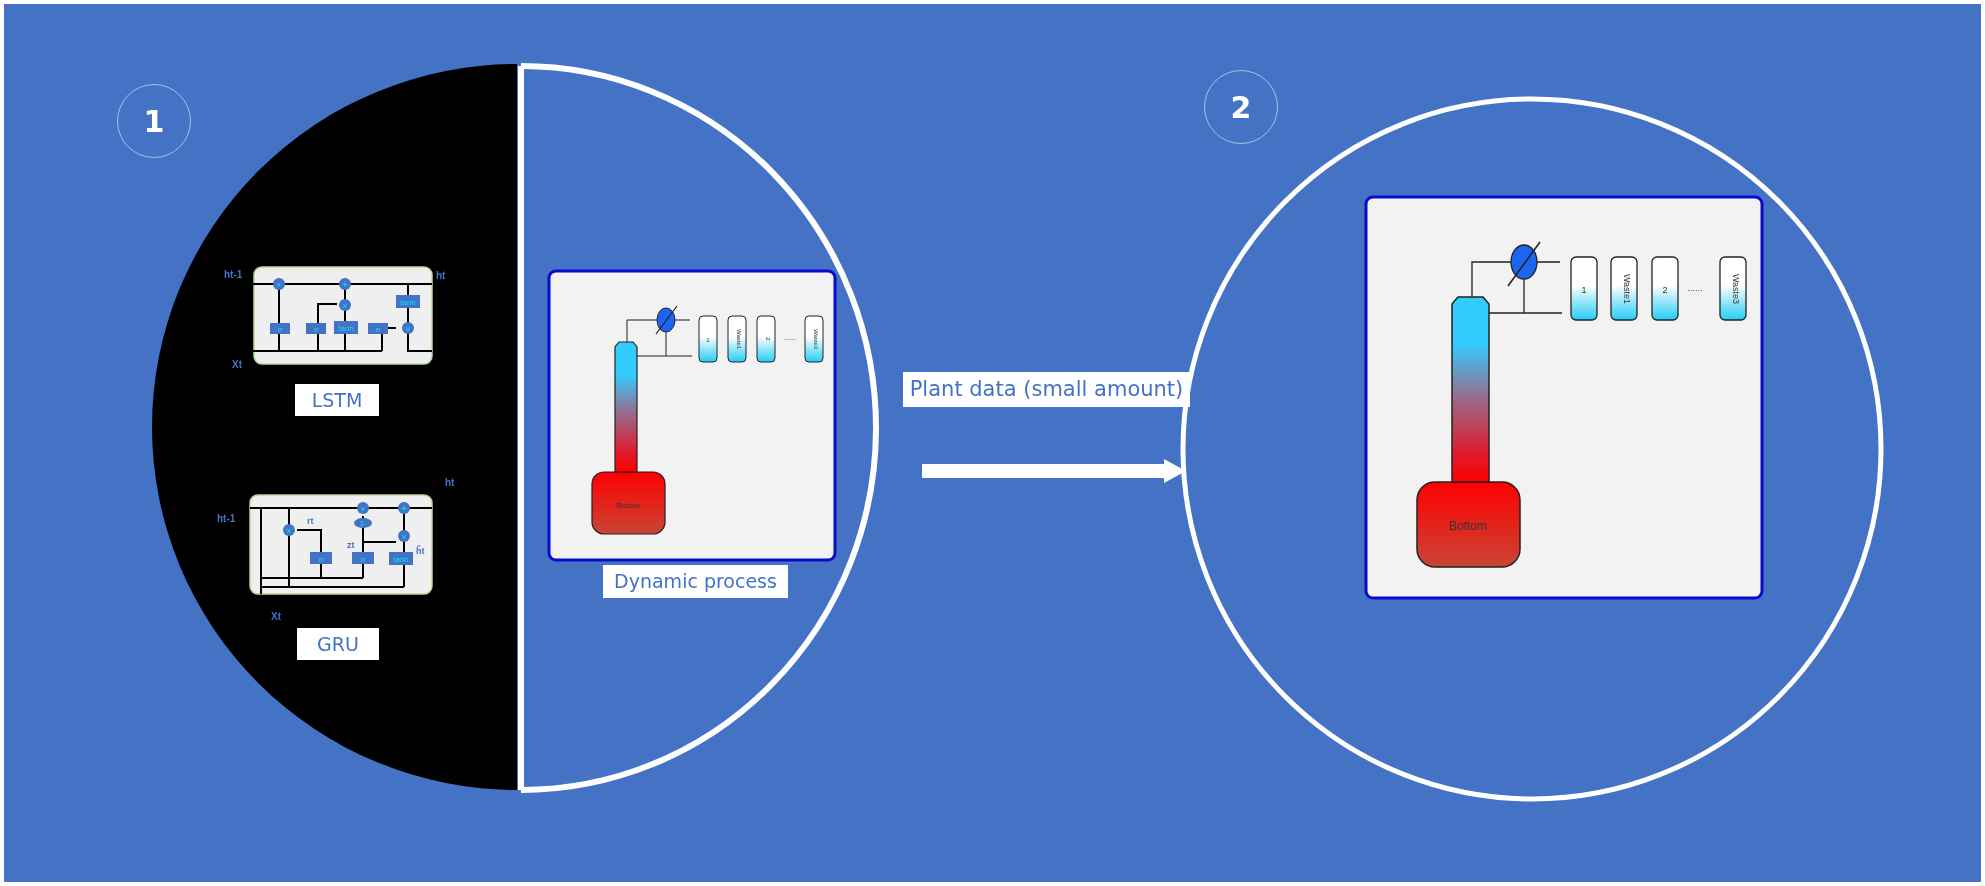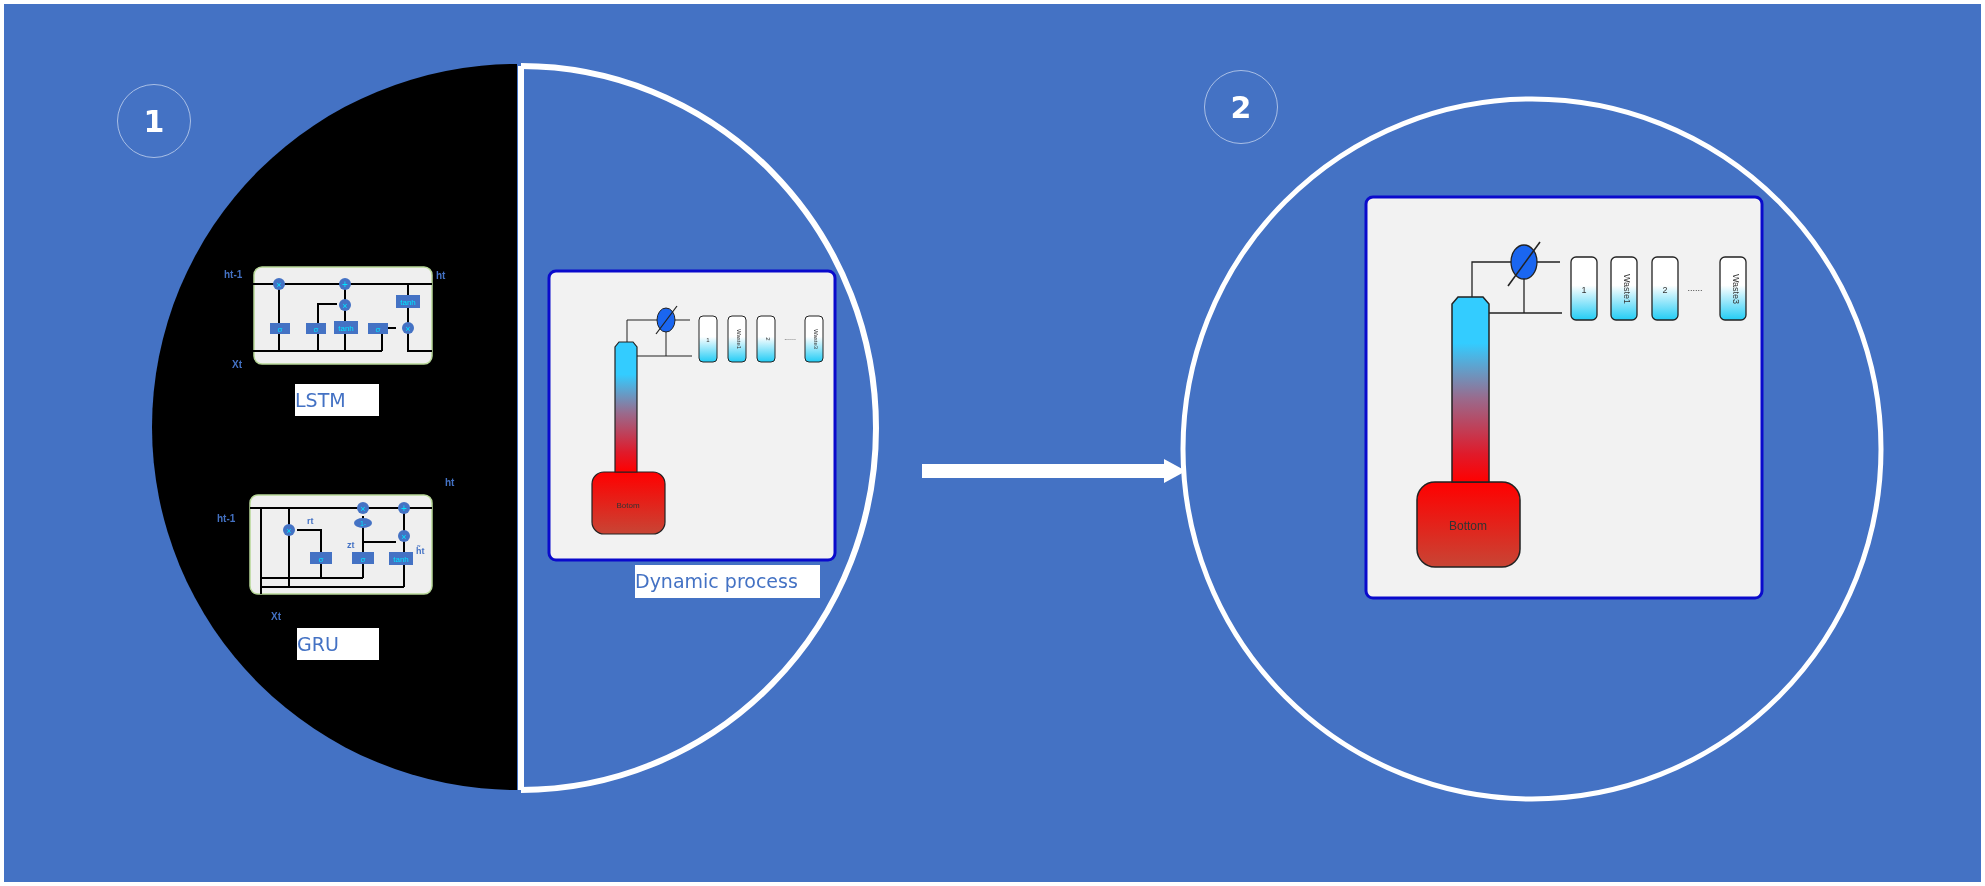--- a/index.html
+++ b/index.html
@@ -1,19 +1,19 @@
 <!DOCTYPE html>
 <html><head>
 <meta charset="utf-8">
 <style>
   html,body{margin:0;padding:0;background:#fff;}
   body{width:1985px;height:886px;position:relative;overflow:hidden;font-family:"Liberation Sans",sans-serif;}
   #canvas{position:absolute;left:4px;top:4px;width:1977px;height:878px;background:#4472c4;overflow:hidden;}
   svg text{font-family:"Liberation Sans",sans-serif;}
-  .label-box{position:absolute;background:#fff;color:#4472c4;font-family:"DejaVu Sans",sans-serif;}
+  .label-box{position:absolute;background:#fff;color:#4472c4;text-align:center;font-family:"DejaVu Sans",sans-serif;}
   .step-num{position:absolute;border:1.5px solid #a9bfe6;border-radius:50%;color:#fff;font-weight:bold;display:flex;align-items:center;justify-content:center;font-family:"DejaVu Sans",sans-serif;font-size:30px;}
 </style>
 </head>
 <body>
 
 <div id="canvas">
 
   <svg width="1977" height="878" style="position:absolute;left:0;top:0;">
     <defs>
       <linearGradient id="colGrad" x1="0" y1="0" x2="0" y2="1">
@@ -170,14 +170,15 @@
 
   <div class="step-num" style="left:113px;top:80px;width:72px;height:72px;">
       <span>1</span>
     </div>
   <div class="step-num" style="left:1200px;top:66px;width:72px;height:72px;">
       <span>2</span>
     </div>
 
   <div class="label-box" style="left:291px;top:380px;width:84px;height:32px;line-height:32px;font-size:19px;">LSTM</div>
   <div class="label-box" style="left:293px;top:624px;width:82px;height:32px;line-height:32px;font-size:19px;">GRU</div>
-  <div class="label-box" style="left:599px;top:561px;width:185px;height:33px;line-height:33px;font-size:19px;margin-left:32px;">Dynamic process</div>
+  <div class="label-box" style="left:599px;top:561px;width:185px;height:33px;line-height:33px;font-size:19px;">Dynamic process</div>
+  <div class="label-box" style="left:899px;top:368px;width:287px;height:35px;line-height:35px;font-size:21px;">Plant data (small amount)</div>
 </div>
 
 </body></html>

